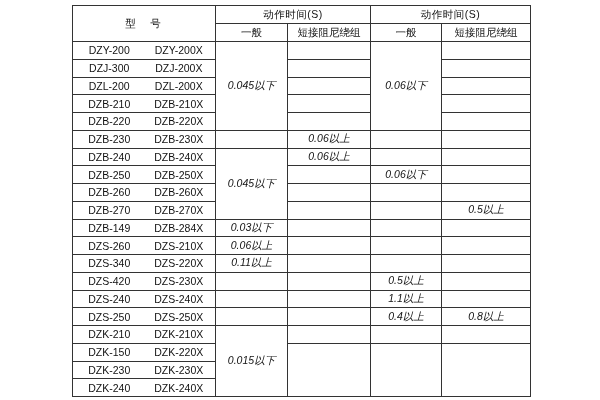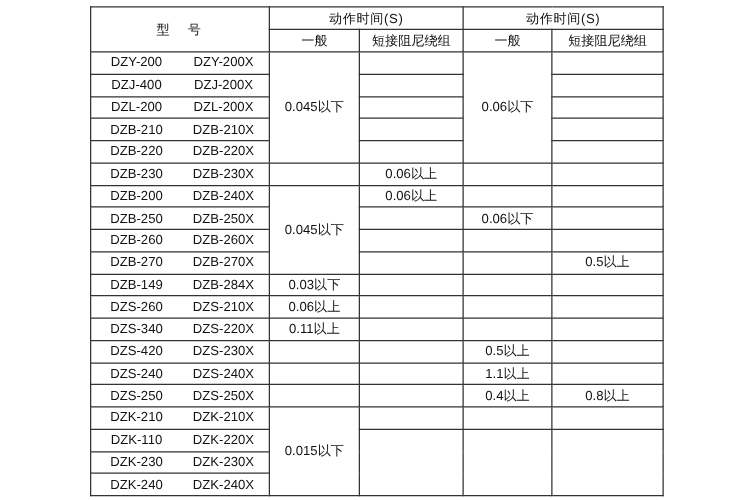--- a/index.html
+++ b/index.html
@@ -33,21 +33,21 @@
   }
   .spec thead tr{height:18px;}
   .spec tbody tr{height:17px;}
   td.model span{
     display:inline-block;
     width:49%;
     text-align:center;
   }
   th.grp{letter-spacing:0.5px;}
   th.model-h{letter-spacing:2px;}
-  td.val{font-size:10.5px;}
+  td.val{font-size:10.5px;font-style:italic;}
 </style>
 </head>
 <body>
 
 <div class="page">
   <table class="spec">
     <colgroup>
       <col style="width:143px">
         <col style="width:72px">
         <col style="width:83px">
@@ -69,21 +69,21 @@
     </thead>
     <tbody>
       <tr>
         <td class="model"><span>DZY-200</span><span>DZY-200X</span></td>
         <td class="val" rowspan="5">0.045以下</td>
         <td></td>
         <td class="val" rowspan="5">0.06以下</td>
         <td></td>
       </tr>
       <tr>
-        <td class="model"><span>DZJ-400</span><span>DZJ-200X</span></td>
+        <td class="model"><span>DZJ-300</span><span>DZJ-200X</span></td>
         <td></td>
         <td></td>
       </tr>
       <tr>
         <td class="model"><span>DZL-200</span><span>DZL-200X</span></td>
         <td></td>
         <td></td>
       </tr>
       <tr>
         <td class="model"><span>DZB-210</span><span>DZB-210X</span></td>
@@ -96,21 +96,21 @@
         <td></td>
       </tr>
       <tr>
         <td class="model"><span>DZB-230</span><span>DZB-230X</span></td>
         <td></td>
         <td class="val">0.06以上</td>
         <td></td>
         <td></td>
       </tr>
       <tr>
-        <td class="model"><span>DZB-200</span><span>DZB-240X</span></td>
+        <td class="model"><span>DZB-240</span><span>DZB-240X</span></td>
         <td class="val" rowspan="4">0.045以下</td>
         <td class="val">0.06以上</td>
         <td></td>
         <td></td>
       </tr>
       <tr>
         <td class="model"><span>DZB-250</span><span>DZB-250X</span></td>
         <td></td>
         <td class="val">0.06以下</td>
         <td></td>
@@ -170,21 +170,21 @@
         <td class="val">0.8以上</td>
       </tr>
       <tr>
         <td class="model"><span>DZK-210</span><span>DZK-210X</span></td>
         <td class="val" rowspan="4">0.015以下</td>
         <td></td>
         <td></td>
         <td></td>
       </tr>
       <tr>
-        <td class="model"><span>DZK-110</span><span>DZK-220X</span></td>
+        <td class="model"><span>DZK-150</span><span>DZK-220X</span></td>
         <td rowspan="3"></td>
         <td rowspan="3"></td>
         <td rowspan="3"></td>
       </tr>
       <tr>
         <td class="model"><span>DZK-230</span><span>DZK-230X</span></td>
       </tr>
       <tr>
         <td class="model"><span>DZK-240</span><span>DZK-240X</span></td>
       </tr>

